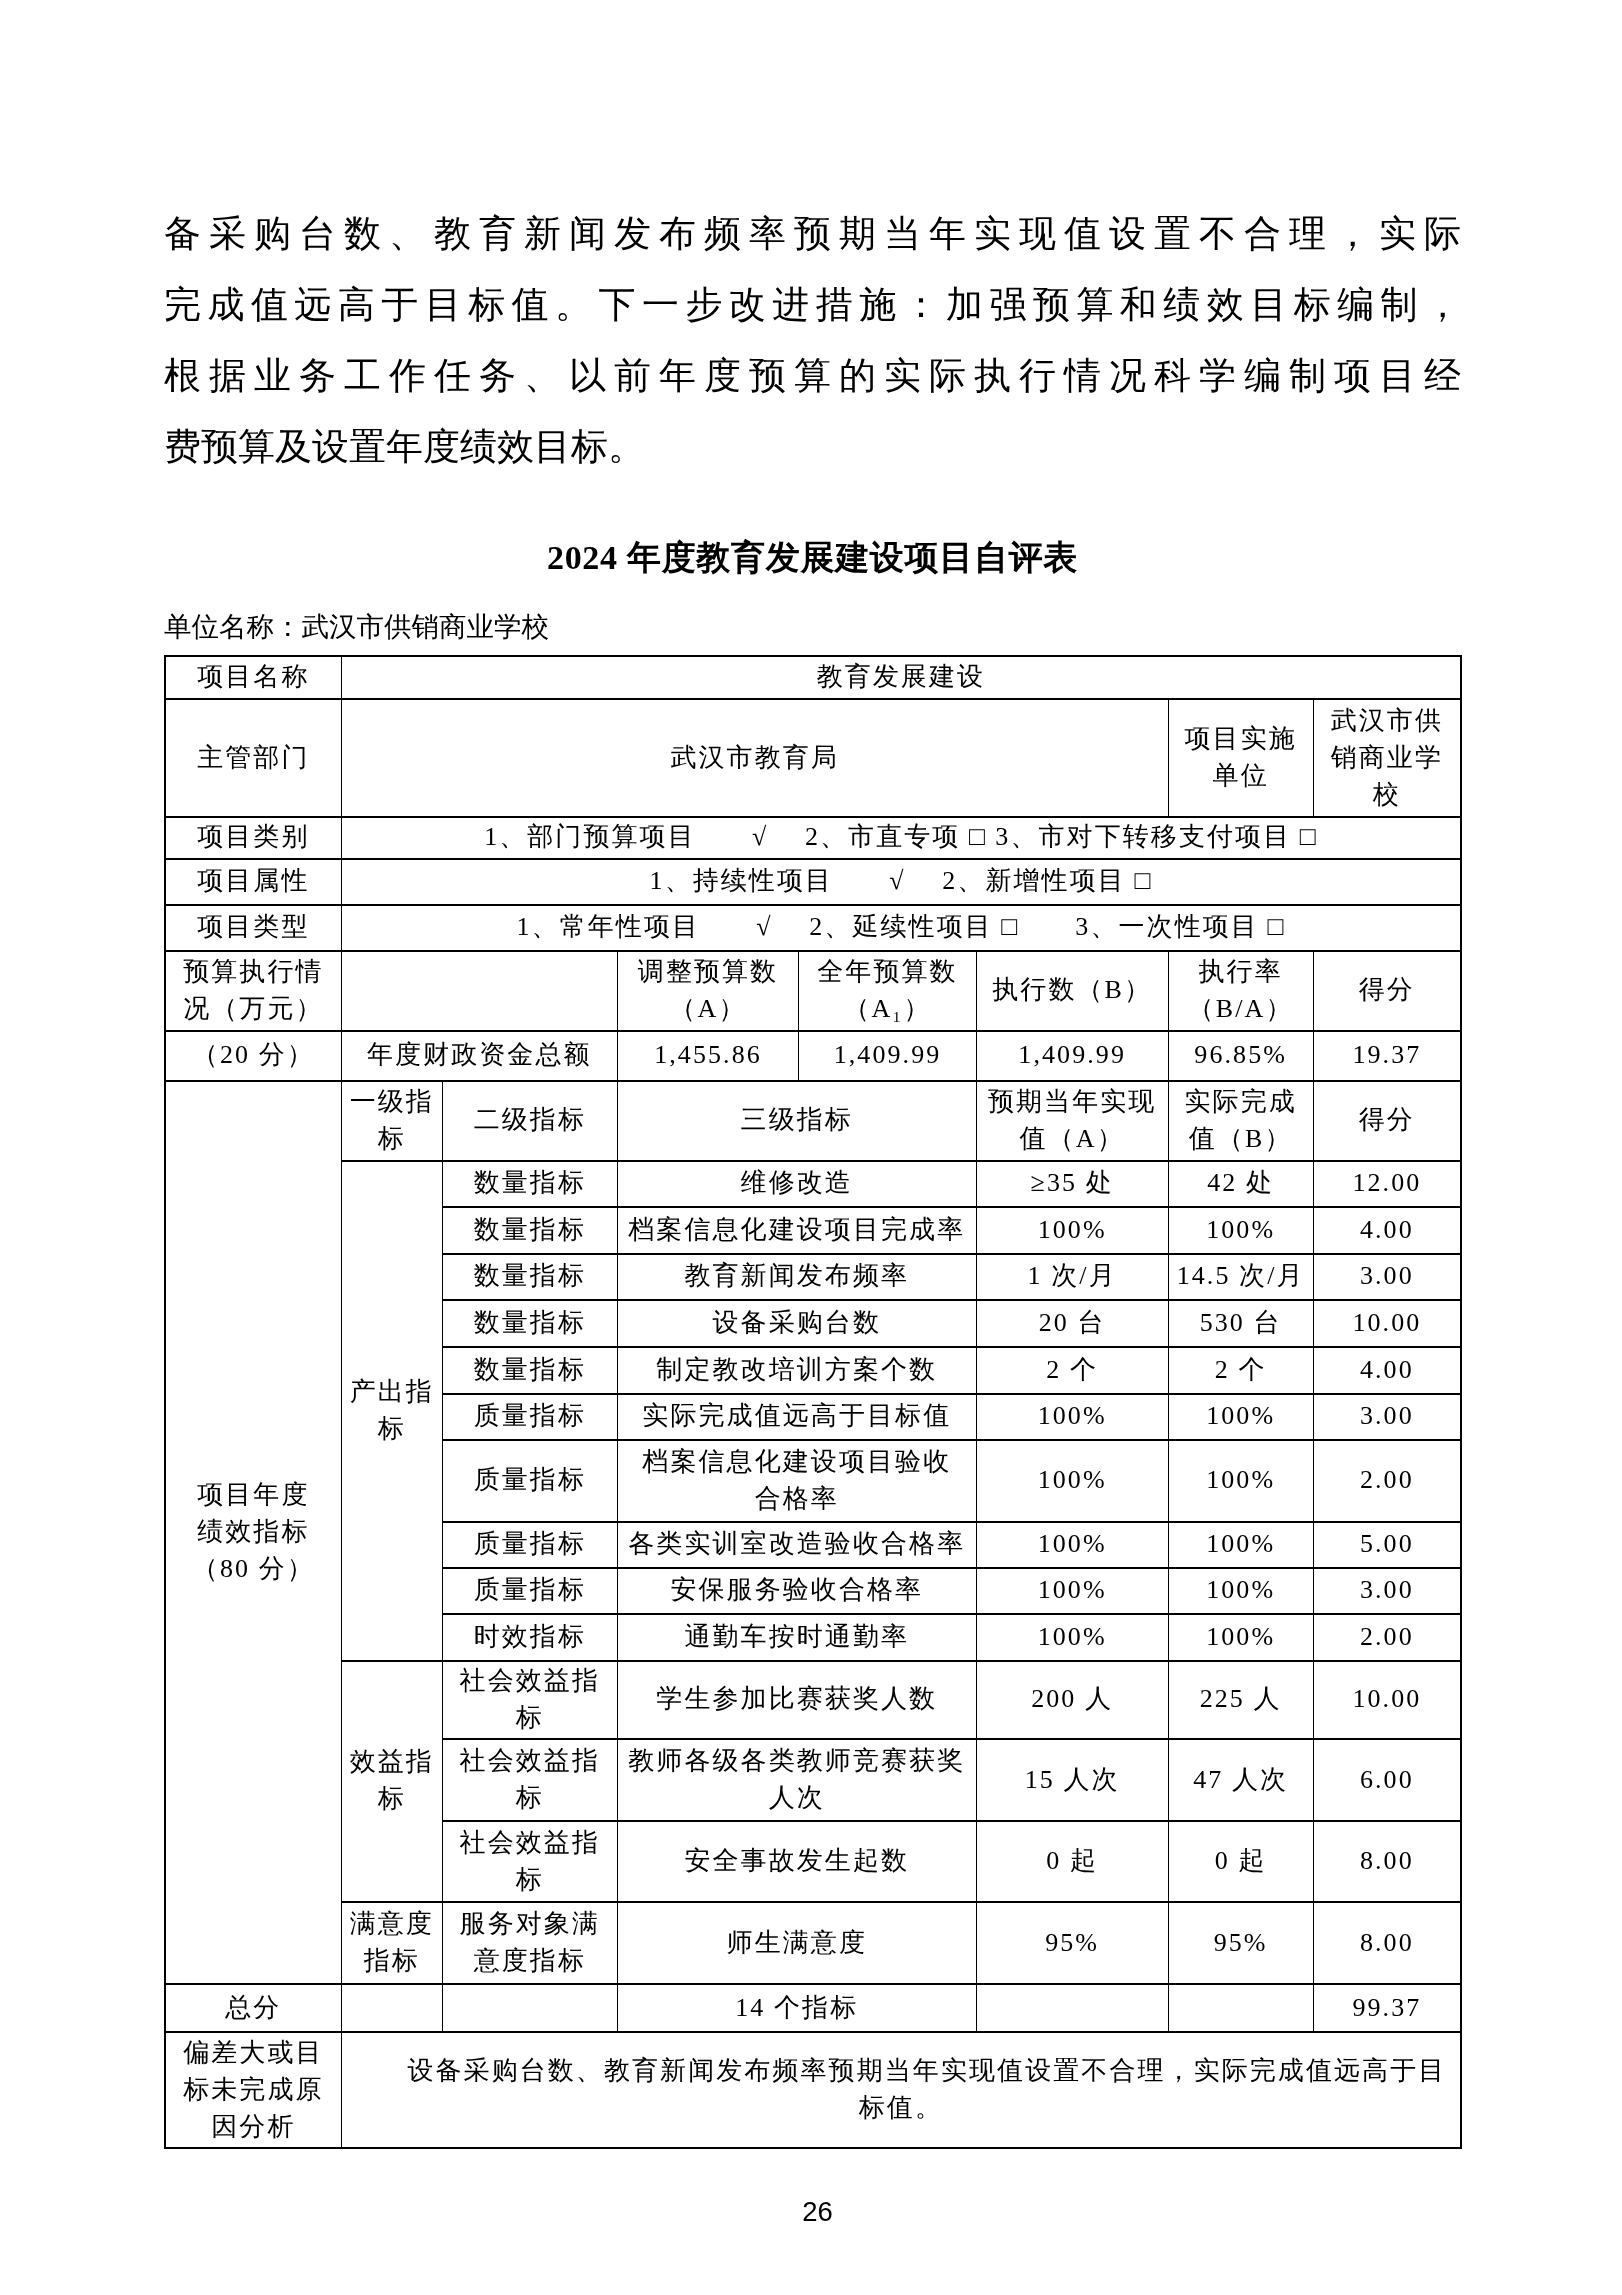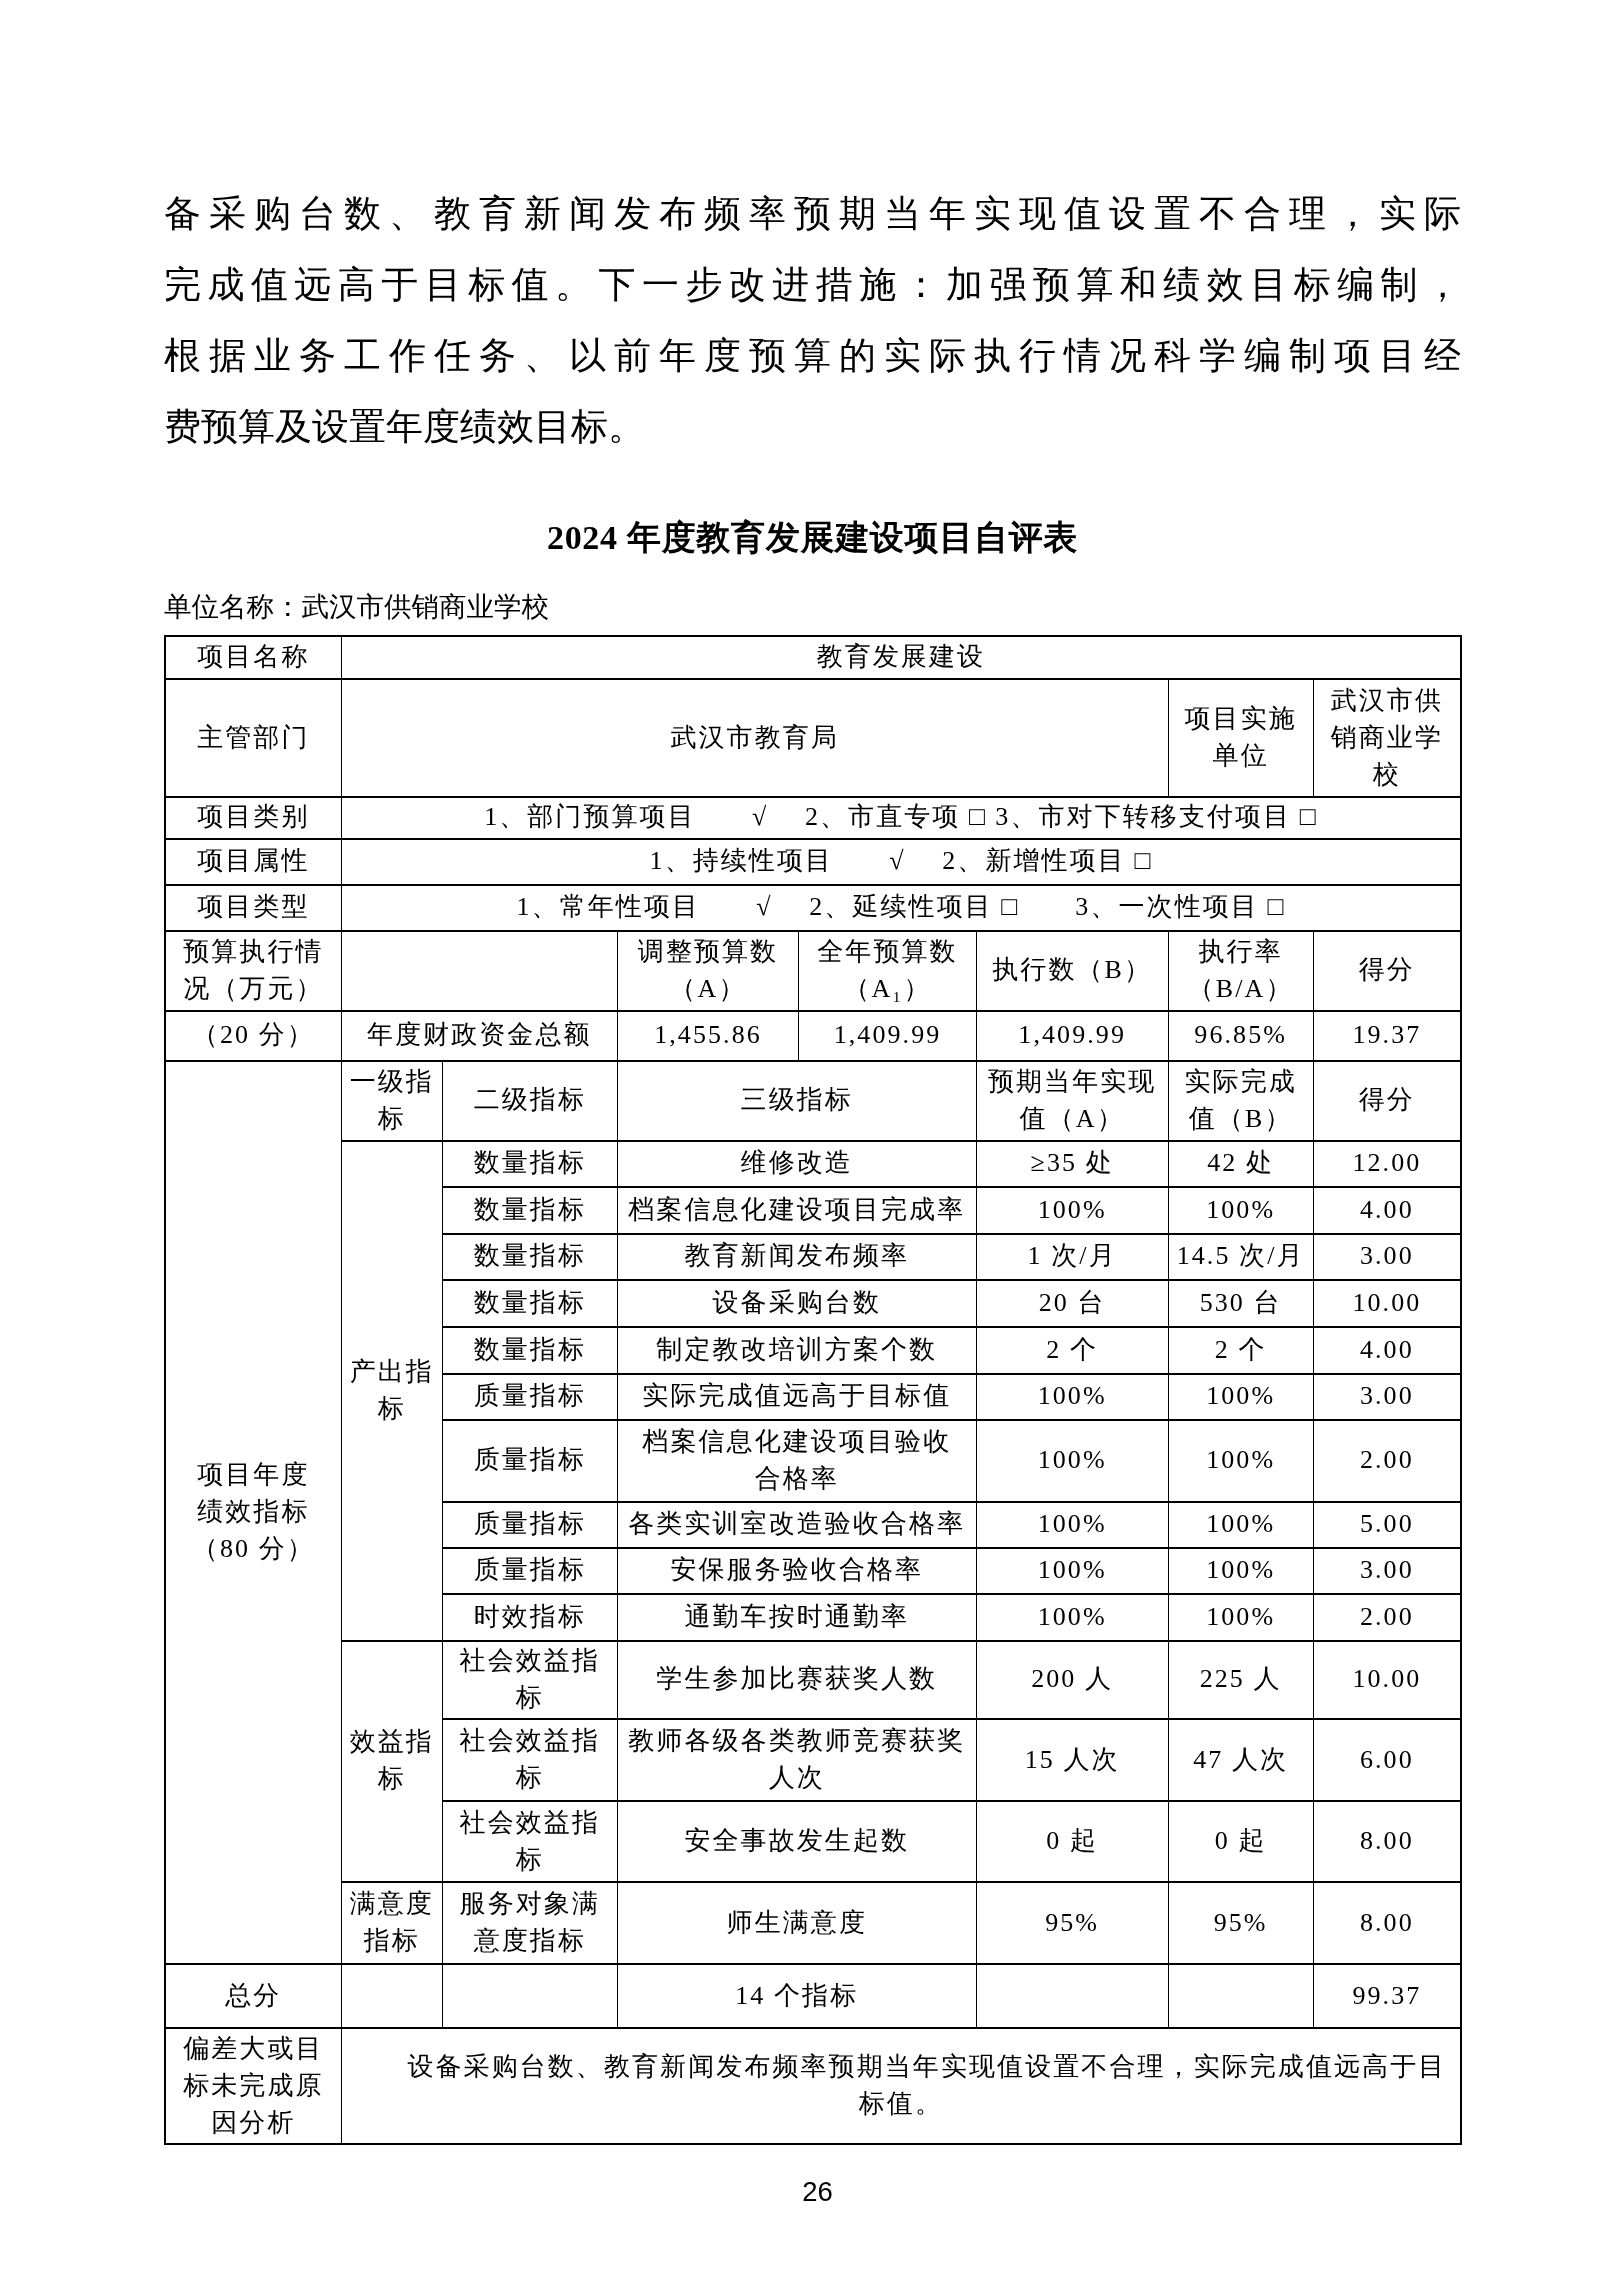--- a/index.html
+++ b/index.html
@@ -4,21 +4,21 @@
 <style>
   html,body{margin:0;padding:0;background:#ffffff;overflow:hidden;}
   .page{
     position:relative;
     width:1623px;height:2295px;
     background:#ffffff;
     color:#000;
     font-family:"Liberation Serif","DejaVu Serif",serif;
     box-sizing:border-box;
   }
-  .content{padding:178px 162px 0 164px;}
+  .content{padding:178px 162px 0 164px;margin-top:20px;}
 
   
   .intro{width:1297px;}
   .intro p{
     margin:0;
     font-size:37px;
     line-height:71px;
     text-align:justify;
     white-space:normal;
   }
@@ -283,21 +283,21 @@
         <td>满意度
 指标</td>
         <td>服务对象满
 意度指标</td>
         <td colspan="2">师生满意度</td>
         <td>95%</td>
         <td>95%</td>
         <td>8.00</td>
       </tr>
 
-      <tr style="height:64px">
+      <tr style="height:48px">
         <td>总分</td>
         <td></td>
         <td></td>
         <td colspan="2">14 个指标</td>
         <td></td>
         <td></td>
         <td>99.37</td>
       </tr>
 
       <tr style="height:116px">

